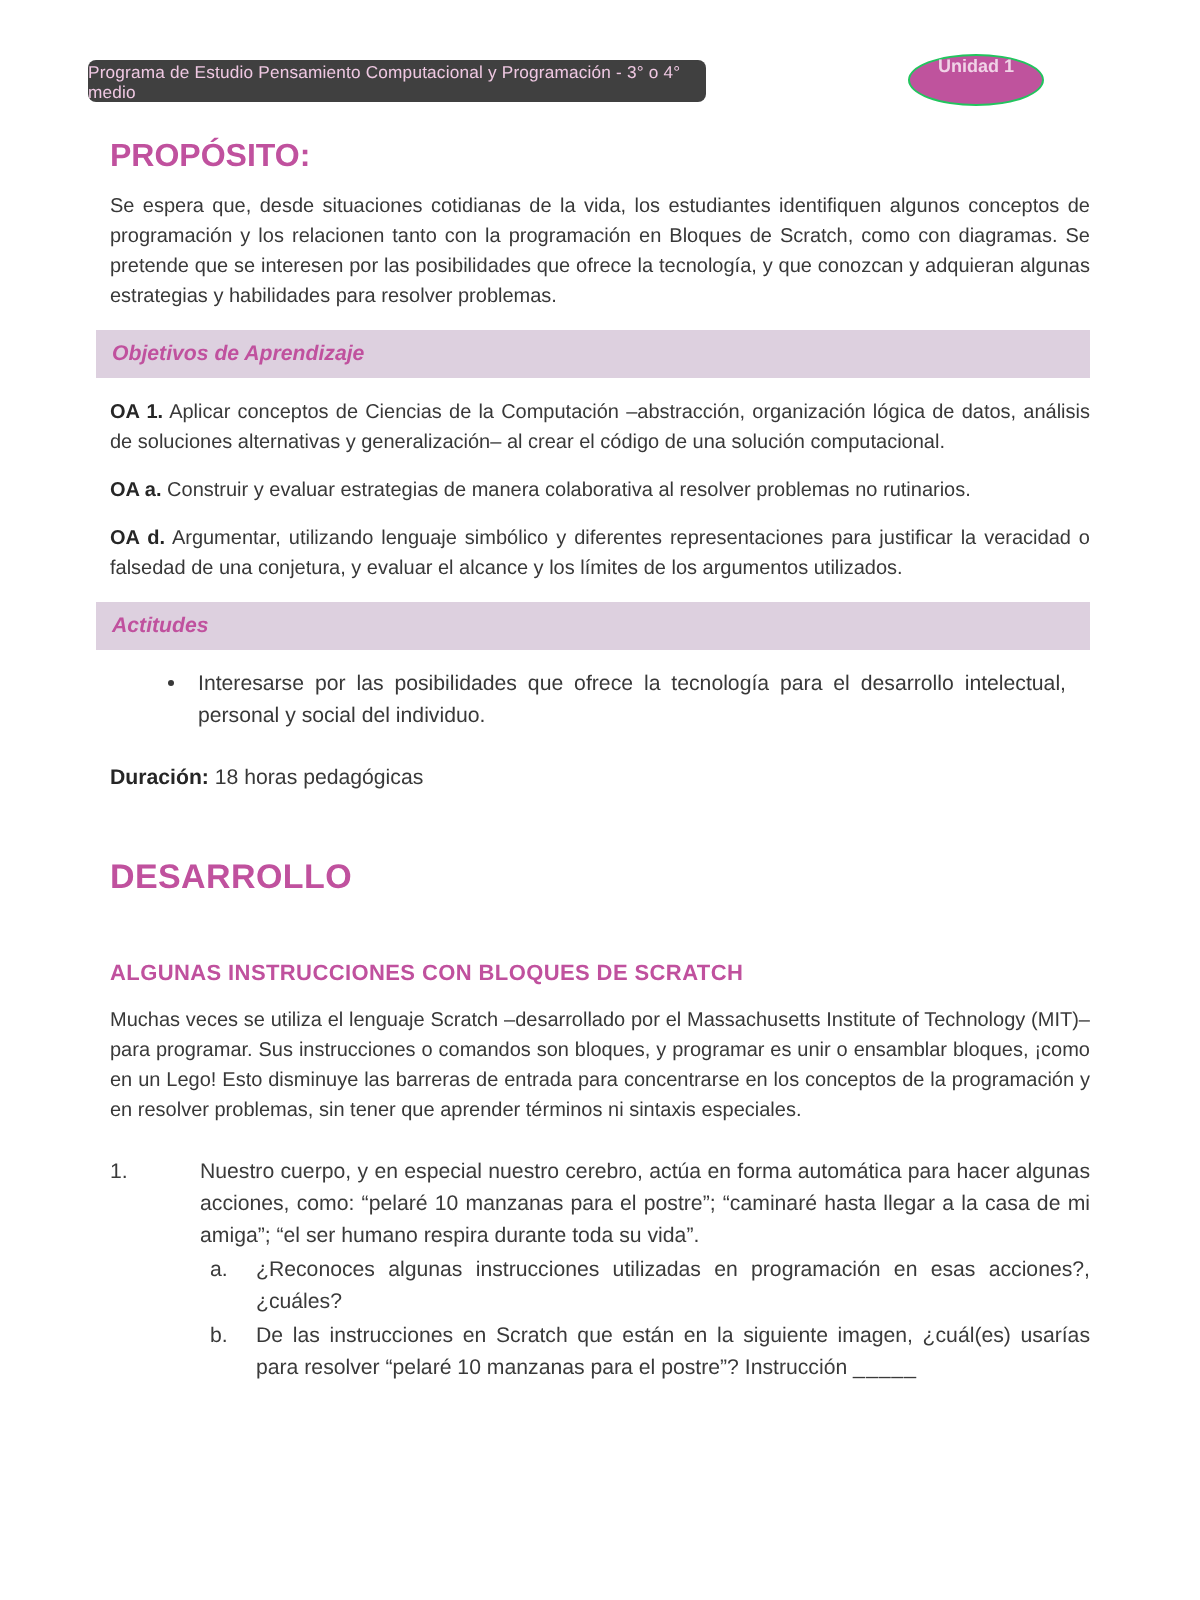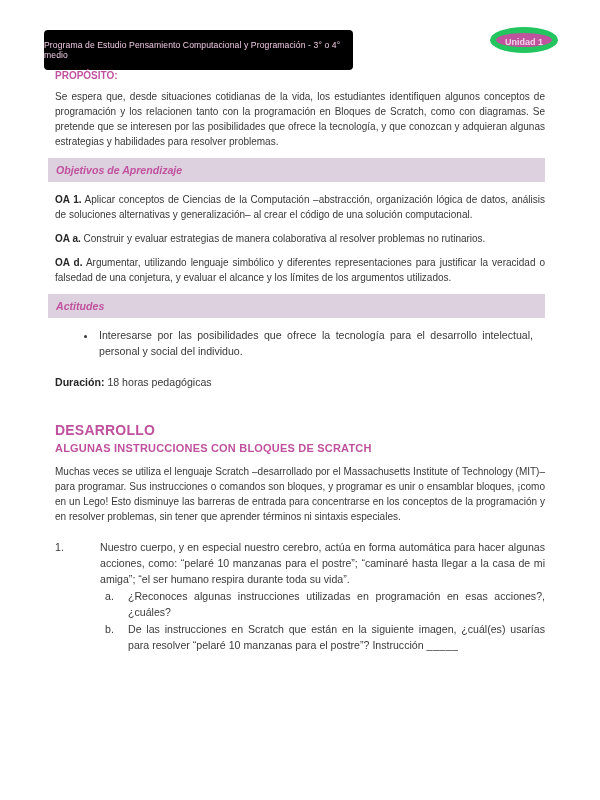--- a/index.html
+++ b/index.html
@@ -9,43 +9,43 @@
     font-family: "Liberation Sans", sans-serif;
     position: relative;
     overflow: hidden;
     color: #3a3a3a;
   }
   .page { position: absolute; inset: 0; background: #ffffff; }
 
   
   .program-badge {
     position: absolute; left: 44px; top: 30px;
-    width: 309px; height: 40px;
-    background: #000000; border-radius: 4px;
+    width: 309px; height: 21px;
+    background: #404040; border-radius: 4px;
     display: flex; align-items: center; justify-content: flex-start;
     font-size: 8.6px; color: #efc8e2; letter-spacing: 0.1px;
   }
   .unit-badge {
-    position: absolute; left: 490px; top: 27px;
+    position: absolute; left: 454px; top: 27px;
     width: 68px; height: 26px;
     background: #bf539d; border-radius: 50%;
-    border: 6px solid #22c55e;
-    display: flex; align-items: flex-end; justify-content: center;
+    border: 1px solid #22c55e;
+    display: flex; align-items: flex-start; justify-content: center;
     font-size: 9px; font-weight: bold; color: #f0d3e7;
   }
 
   
   .content { position: absolute; left: 55px; top: 70px; width: 490px; }
 
   .doc-title {
     color: #c0519e; font-weight: bold; font-size: 14.6px;
     line-height: 1.45; margin-bottom: 7px;
   }
   .section-label {
-    color: #c0519e; font-weight: bold; font-size: 10px;
+    color: #c0519e; font-weight: bold; font-size: 16px;
     margin-bottom: 8px;
   }
   p.body {
     font-size: 10px; line-height: 1.5; text-align: justify;
     margin-bottom: 9px; color: #383838;
   }
   .banner {
     background: #ddd0df; color: #c0519e; font-weight: bold;
     font-size: 10.6px; padding: 6px 8px;
     margin: 3px 0 10px -7px; width: 497px; font-style: italic;
@@ -55,22 +55,22 @@
   ul.actitudes-list {
     list-style: disc; margin: 2px 12px 16px 0; padding-left: 42px;
   }
   ul.actitudes-list li {
     font-size: 10.6px; line-height: 1.5; text-align: justify;
     padding-left: 2px; margin-bottom: 4px; color: #383838;
   }
   .duracion { font-size: 10.6px; margin-bottom: 34px; color: #383838; }
 
   .dev-heading {
-    color: #c0519e; font-weight: bold; font-size: 14px;
-    margin: 0 0 4px 0; letter-spacing: 0.2px;
+    color: #c0519e; font-weight: bold; font-size: 17px;
+    margin: 0 0 32px 0; letter-spacing: 0.2px;
   }
   .dev-subheading {
     color: #c0519e; font-weight: bold; font-size: 11px;
     margin-bottom: 10px; letter-spacing: 0.2px;
   }
 
   .num-list { margin-top: 16px; }
   .num-item { display: flex; font-size: 10.6px; line-height: 1.5; }
   .num-marker { width: 25px; flex: none; }
   .num-text { flex: 1; text-align: justify; margin-left: 20px; }

